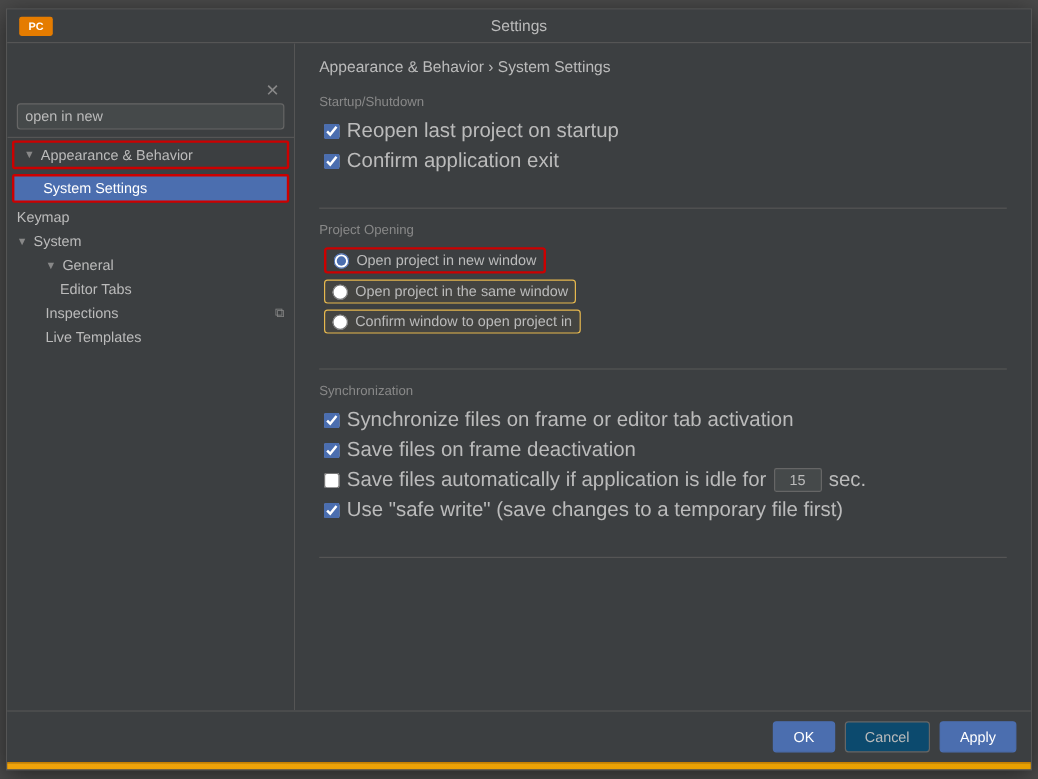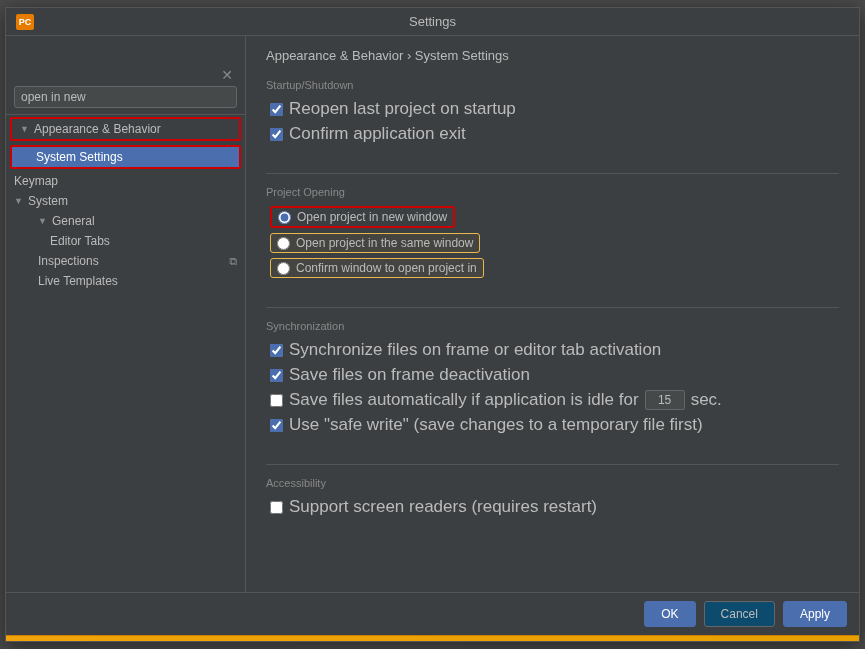--- a/index.html
+++ b/index.html
@@ -28,21 +28,21 @@
       border-bottom: 1px solid #555;
       padding: 6px 12px;
       display: flex;
       align-items: center;
       justify-content: center;
       position: relative;
     }
     .title-bar-icon {
       position: absolute;
       left: 10px;
-      width: 18px;
+      width: 28px;
       height: 16px;
       background: #e57c00;
       border-radius: 2px;
       display: flex;
       align-items: center;
       justify-content: center;
       font-size: 9px;
       color: white;
       font-weight: bold;
     }
@@ -342,27 +342,20 @@
           <span class="checkbox-label">sec.</span>
         </div>
         <div class="checkbox-row">
           <input type="checkbox" id="safe-write" checked="" style="">
           <label class="checkbox-label" for="safe-write">Use "safe write" (save changes to a temporary file first)</label>
         </div>
       </div>
 
       <hr class="divider">
 
-      <div class="section">
-        <div class="section-label">Accessibility</div>
-        <div class="checkbox-row">
-          <input type="checkbox" id="screen-readers" style="">
-          <label class="checkbox-label" for="screen-readers">Support screen readers (requires restart)</label>
-        </div>
-      </div>
     </div>
   </div>
 
   <div class="footer">
     <button class="btn btn-primary">OK</button>
     <button class="btn btn-default">Cancel</button>
     <button class="btn btn-apply">Apply</button>
   </div>
 
   <div class="bottom-bar"></div>

